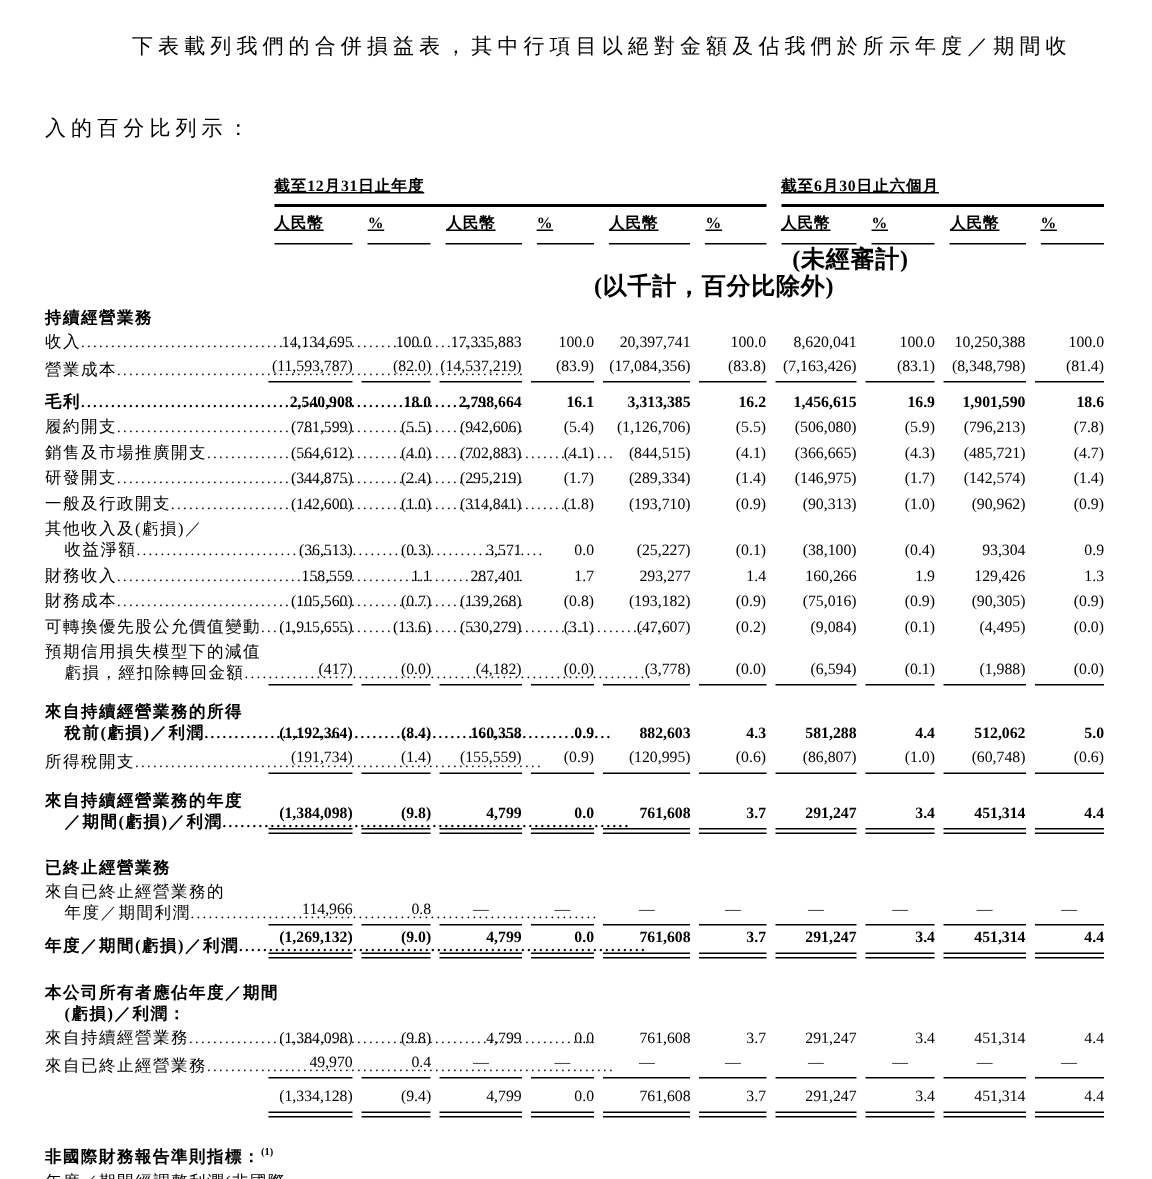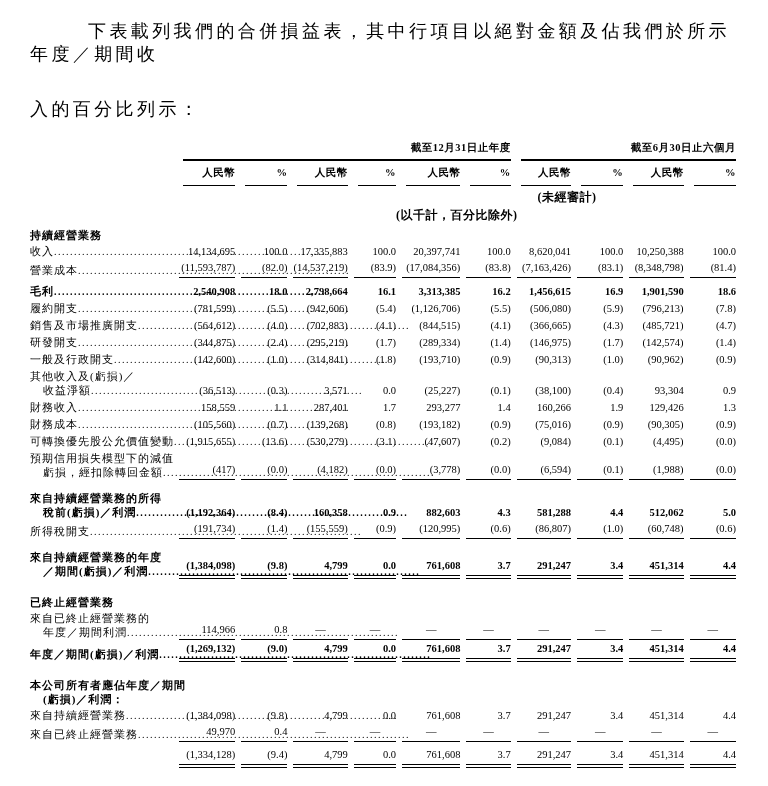--- a/index.html
+++ b/index.html
@@ -1,44 +1,44 @@
 <!DOCTYPE html>
 <html><head>
 <meta charset="utf-8">
 <style>
   html,body{margin:0;padding:0;background:#fff;color:#000;}
   body{width:768px;height:786px;overflow:hidden;
        font-family:"Liberation Serif","DejaVu Serif",serif;}
   .page{padding:14px 20px 0 30px;}
 
   
-  .intro{margin:6px 0 18px 0;font-size:18px;line-height:23px;letter-spacing:3.4px;}
+  .intro{margin:6px 0 18px 0;font-size:14px;line-height:23px;letter-spacing:3.4px;}
   .intro .l1{text-indent:58px;}
   .intro .l2{text-indent:0;margin-top:32px;}
 
   
   table{border-collapse:collapse;table-layout:fixed;width:706px;margin-left:0;}
   td,th{padding:2px 0 0 0;vertical-align:bottom;font-size:10.5px;line-height:14px;
         font-weight:normal;text-align:right;overflow:visible;}
   col.c-lab{width:142px;}
   col.c-r1{width:62px;} col.c-p1{width:52px;}
   col.c-r2{width:60px;} col.c-p2{width:48px;}
   col.c-r3{width:64px;} col.c-p3{width:50px;}
   col.c-r4{width:60px;} col.c-p4{width:52px;}
   col.c-r5{width:60px;} col.c-p5{width:52px;}
 
   
-  thead th{font-weight:bold;text-align:right;letter-spacing:0.5px;}
+  thead th{font-weight:bold;text-align:left;letter-spacing:0.5px;text-decoration:underline;}
   th.ghead{padding-left:10px;}
   .grule{padding-bottom:4px;border-bottom:2px solid #000;white-space:nowrap;}
   th.yhead{padding-left:10px;padding-top:5px;}
   .yrule{padding-bottom:4px;border-bottom:1.5px solid #000;}
   th.shead{padding-left:10px;padding-top:5px;}
   .srule{padding-bottom:5px;border-bottom:1.2px solid #000;}
-  td.note{text-align:center;font-weight:bold;font-size:12px;white-space:nowrap;
+  td.note{text-align:center;font-weight:bold;font-size:16px;white-space:nowrap;
           padding-top:4px;letter-spacing:0.5px;}
 
   
   td.lab{text-align:left;font-size:11px;letter-spacing:1px;white-space:nowrap;}
   td.lab .lrow{display:flex;align-items:baseline;}
   td.lab .lrow span{flex:0 0 auto;}
   td.lab .dots{flex:1 1 0;min-width:0;overflow:hidden;white-space:nowrap;
                font-size:10px;letter-spacing:1.5px;}
   td.lab .dots::after{content:"....................................................................";}
   .ind{padding-left:13px;}

